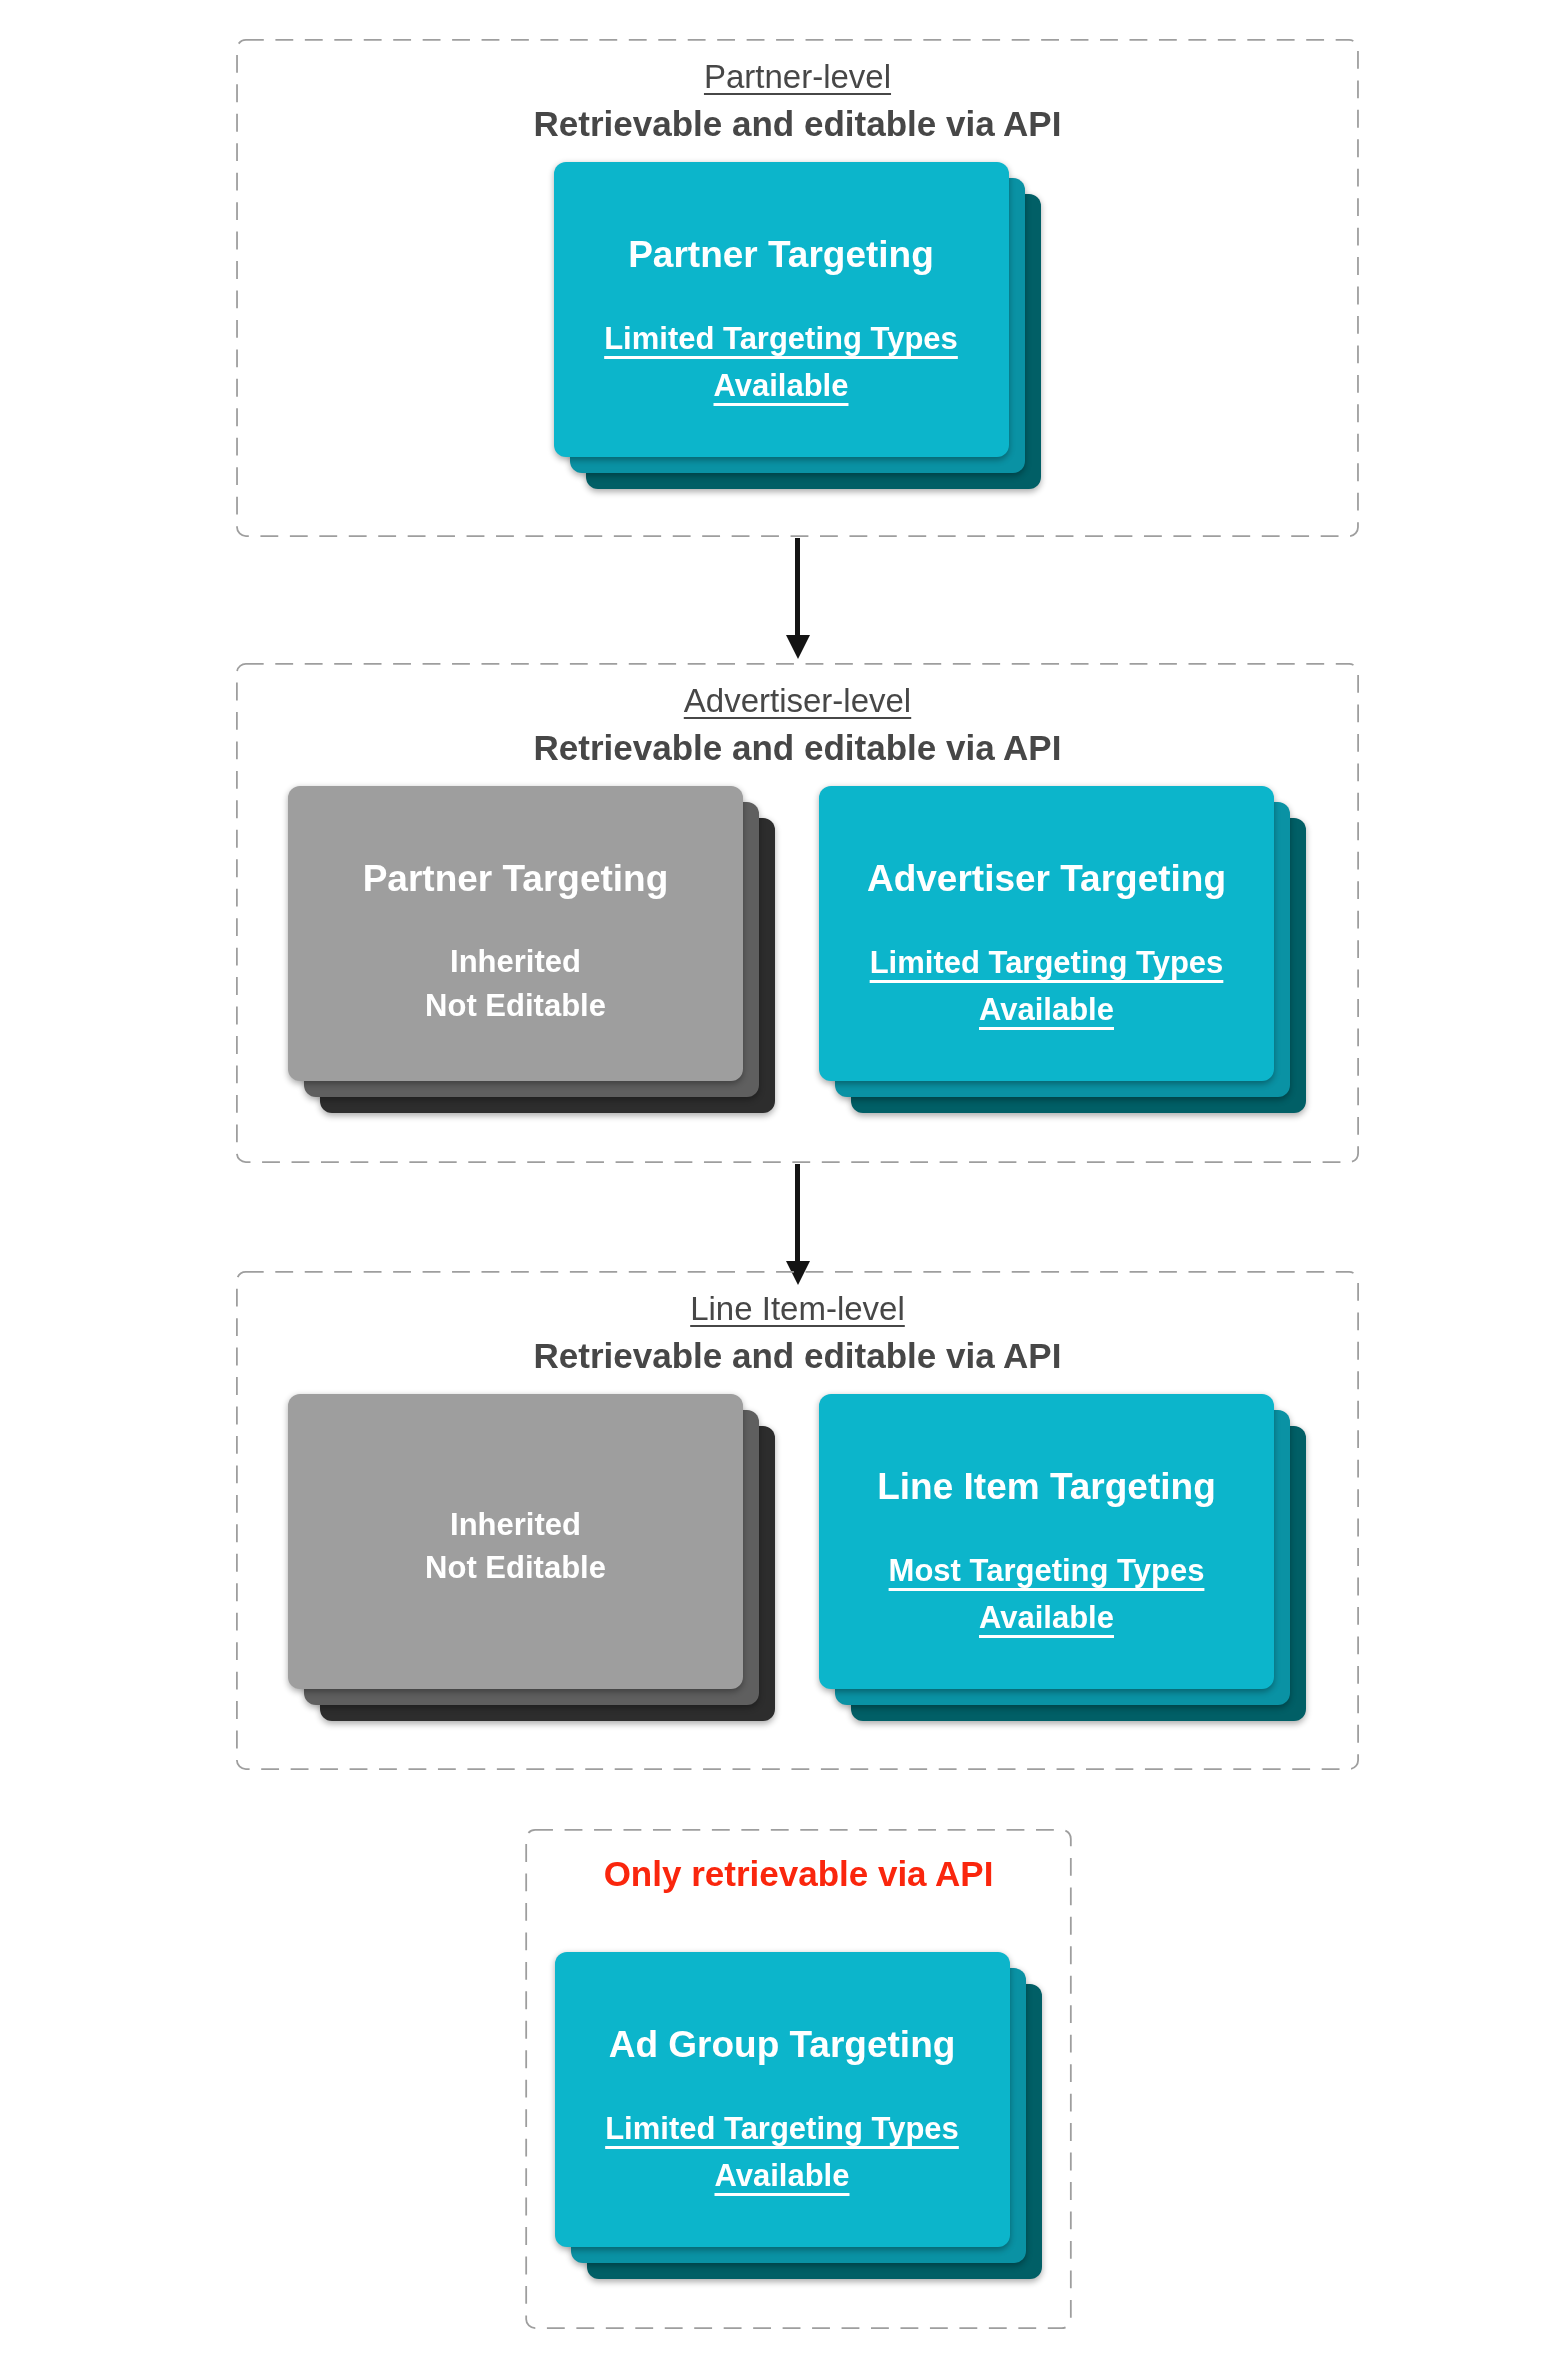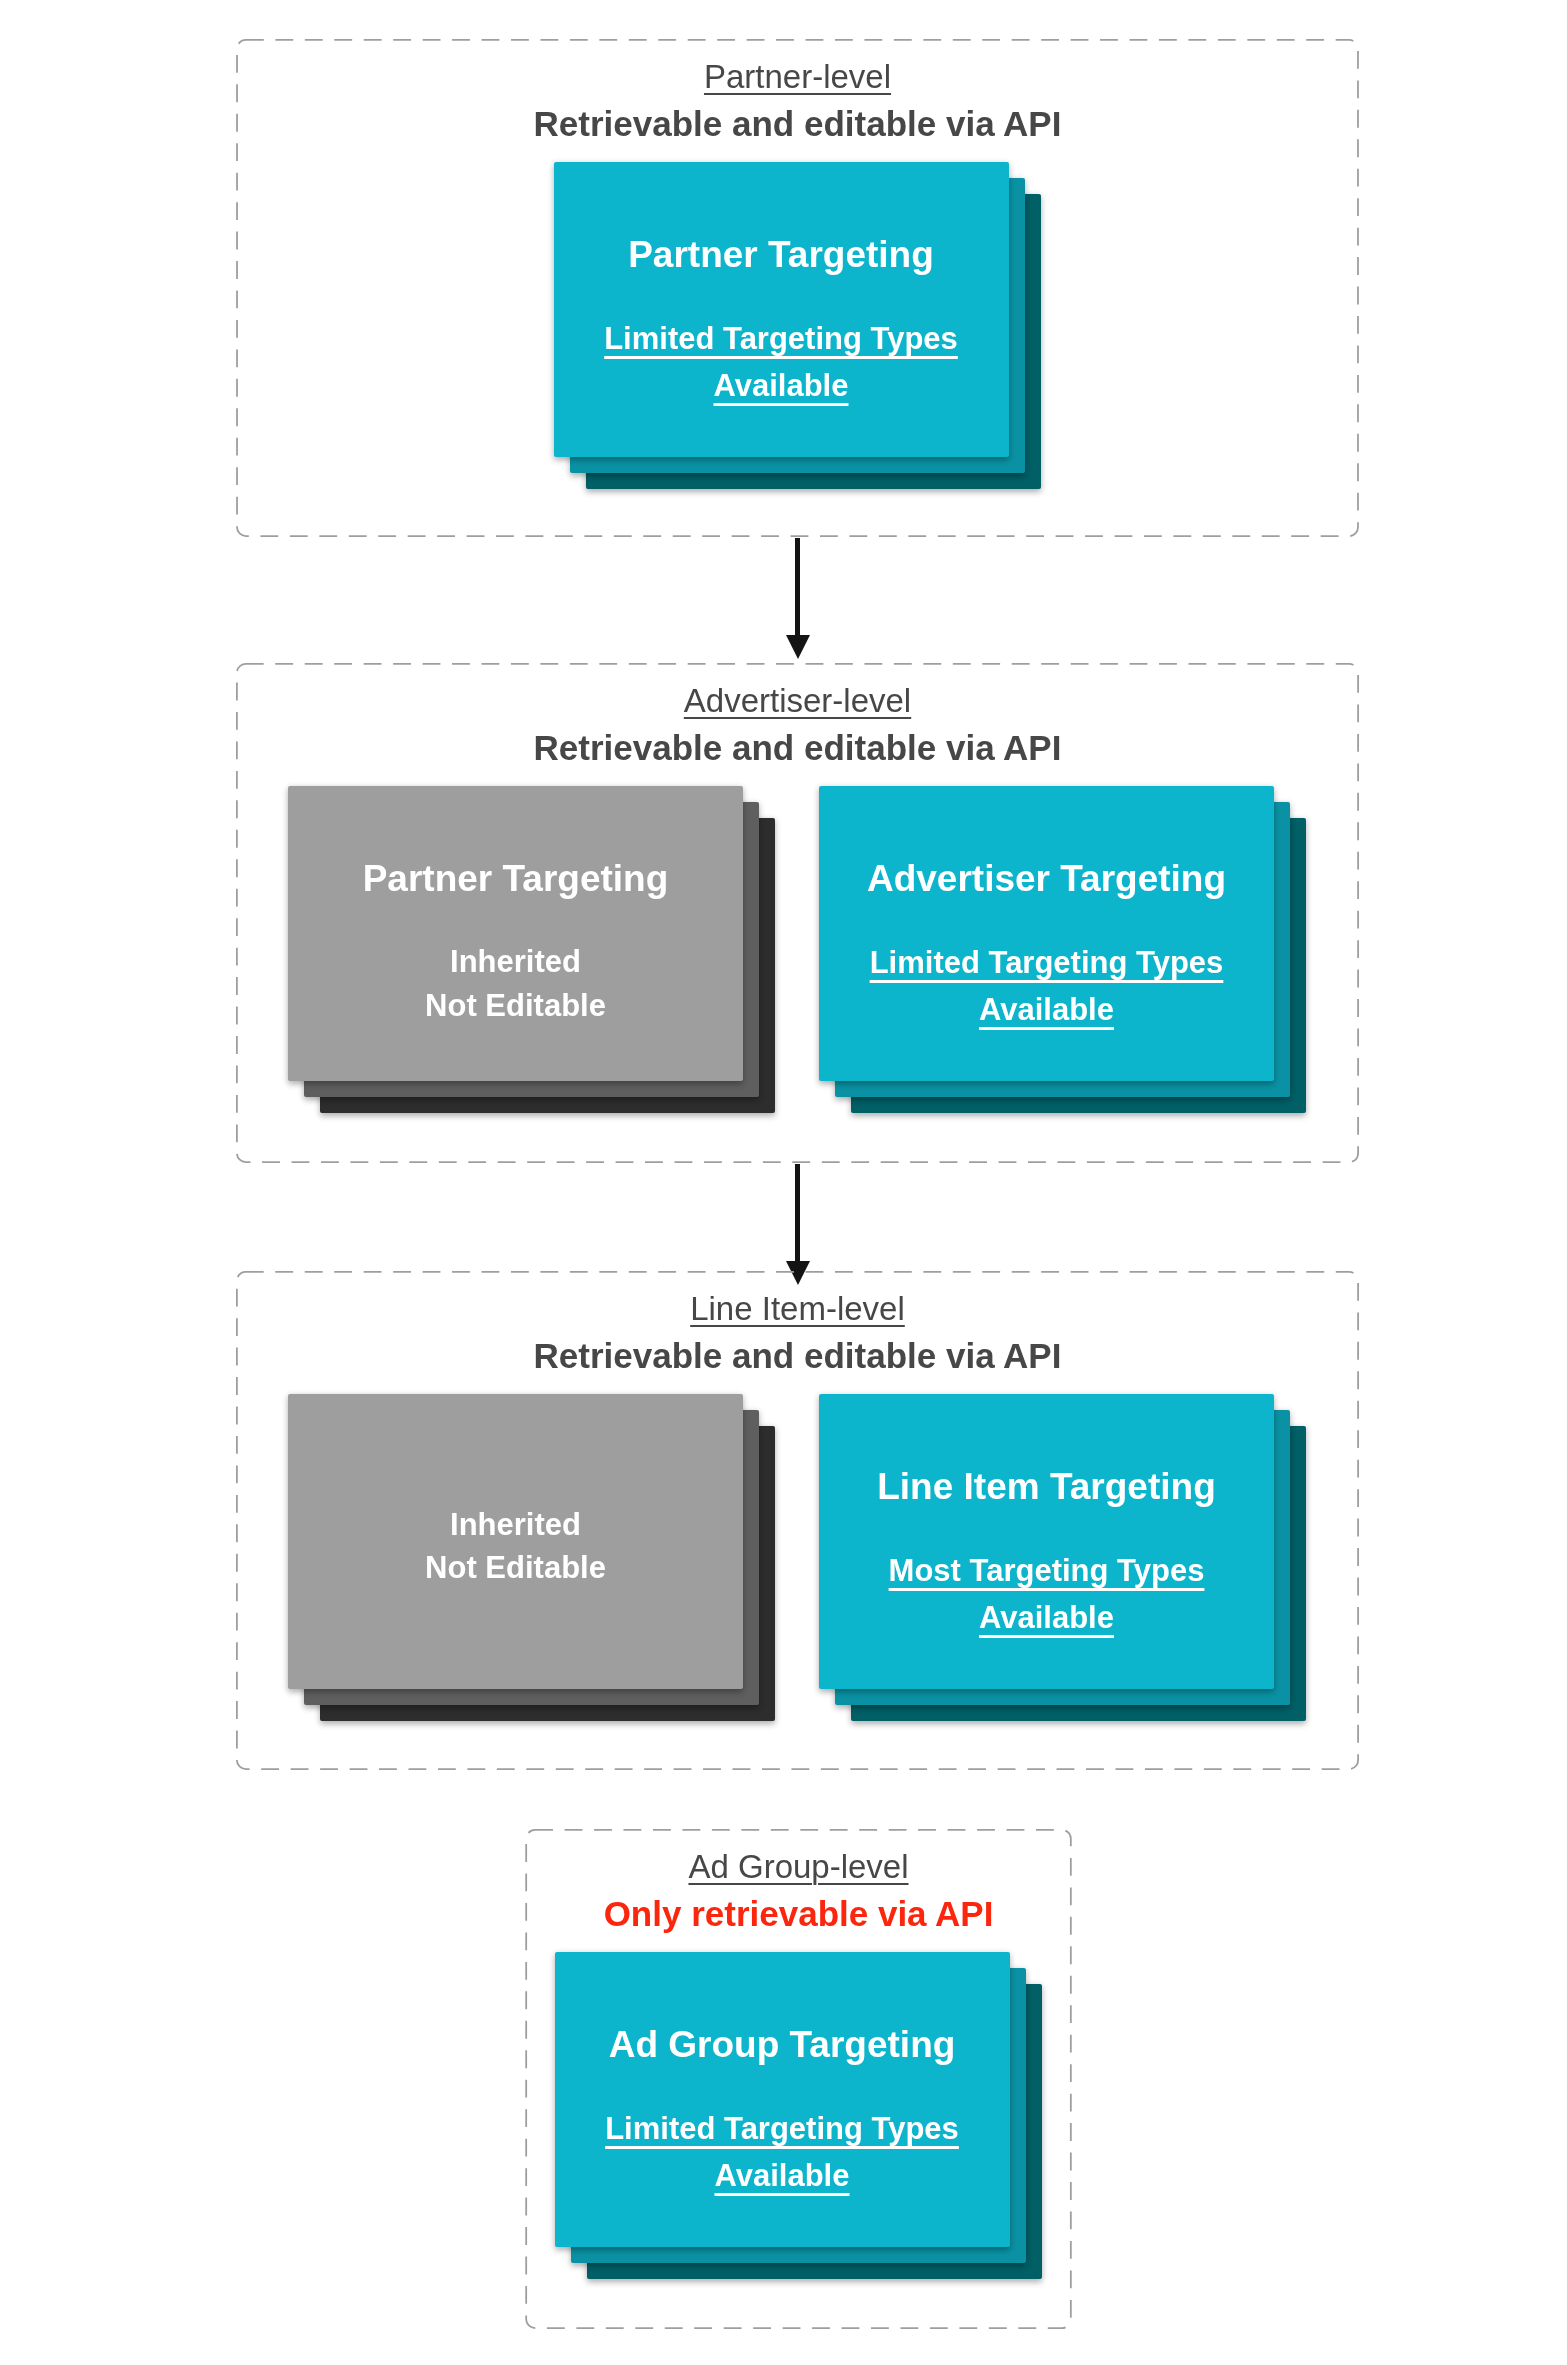--- a/index.html
+++ b/index.html
@@ -29,21 +29,21 @@
   }
   .sec-sub{font-size:35px; font-weight:700; color:var(--header-text); margin-top:6.3px; line-height:1.2;}
   .sec-sub.red{color:var(--red-text);}
 
   .cards-row{
     position:absolute; top:123px; left:0; right:0;
     display:flex; justify-content:center; gap:43px;
   }
   .stack{position:relative; width:488px; height:327px;}
   .layer{
-    position:absolute; width:455px; height:295px; border-radius:2px;
+    position:absolute; width:455px; height:295px; border-radius:12px;
     box-shadow:0 2.7px 6.3px rgba(0,0,0,0.32);
   }
   .layer.front{left:0;  top:0;  z-index:3;}
   .layer.mid  {left:16px; top:16px; z-index:2;}
   .layer.back {left:32px; top:32px; z-index:1;}
   .teal .front{background:var(--teal-front);}
   .teal .mid  {background:var(--teal-mid);}
   .teal .back {background:var(--teal-back);}
   .gray .front{background:var(--gray-front);}
   .gray .mid  {background:var(--gray-mid);}
@@ -184,21 +184,20 @@
         </div>
       </div>
     </div>
   </div>
 
   <div class="section" id="sec4">
     <svg class="sec-border" width="547" height="500" viewBox="0 0 612 560">
       <rect x="1" y="1" width="610" height="558" rx="10" fill="none" stroke="#9e9e9e" stroke-width="2" stroke-dasharray="20 13"></rect>
     </svg>
     <div class="sec-header">
-      <div class="sec-title">Ad Group-level</div>
       <div class="sec-sub red">Only retrievable via API</div>
     </div>
     <div class="cards-row">
       <div class="stack teal">
         <div class="layer back"></div>
         <div class="layer mid"></div>
         <div class="layer front">
           <div class="card-content">
             <div class="card-title">Ad Group Targeting</div>
             <div class="card-sub underlined">Limited Targeting Types Available</div>

